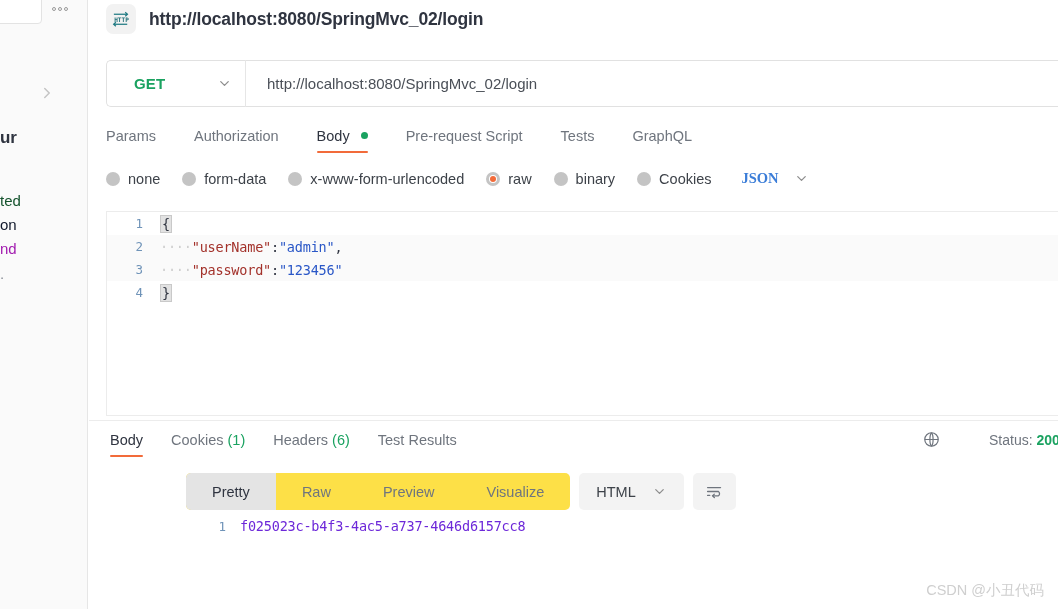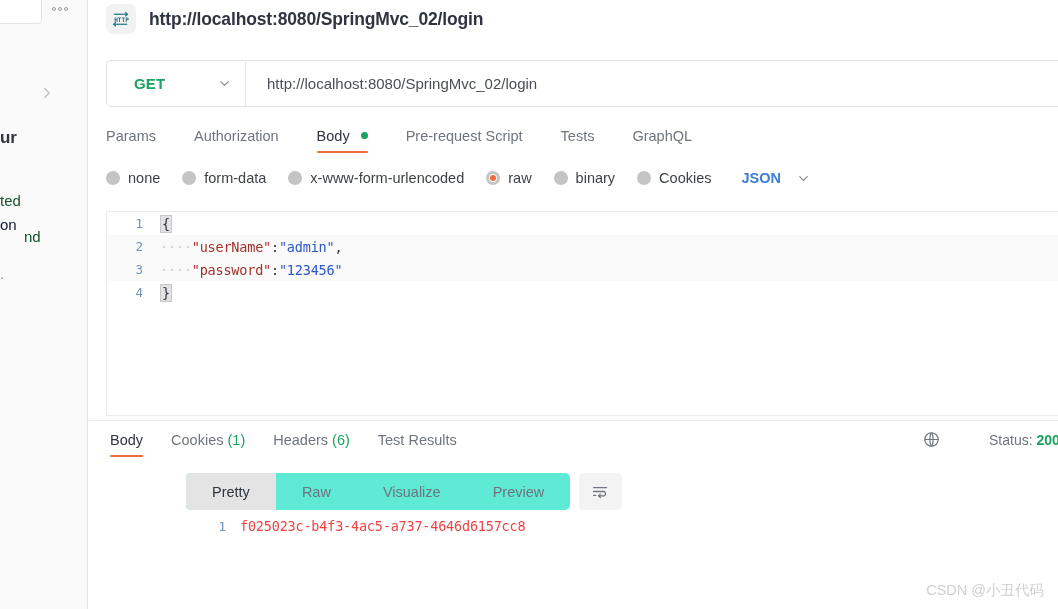--- a/index.html
+++ b/index.html
@@ -62,21 +62,21 @@
   }
   .sb-frag.heading {
     top: 128px;
     font-size: 17px;
     font-weight: bold;
     color: #2f3440;
     letter-spacing: -0.2px;
   }
   .sb-frag.l1 { top: 192px; color: #14532d; }
   .sb-frag.l2 { top: 216px; color: #0f172a; }
-  .sb-frag.l3 { top: 228px; color: #14532d; margin-left: 24px; }
+  .sb-frag.l3 { top: 240px; color: #a21caf; }
   .sb-frag.l4 { top: 265px; color: #8a8f98; }
 
   
   .main {
     position: absolute;
     left: 89px; top: 0;
     width: 811px; height: 609px;
     background: #ffffff;
   }
 
@@ -217,20 +217,21 @@
     font-size: 14.5px;
     color: #3d4249;
     white-space: nowrap;
   }
   .fmt-sel {
     display: flex;
     align-items: center;
     gap: 15px;
     margin-left: 8px;
     cursor: pointer;
+    font-family: Liberation Serif, serif;
   }
   .fmt-label {
     font-size: 14.5px;
     font-weight: bold;
     color: #3b7dd8;
   }
 
   
   .editor {
     position: absolute;
@@ -332,21 +333,21 @@
   
   .view-bar {
     position: absolute;
     left: 97px; top: 473px;
     display: flex;
     align-items: center;
     gap: 9px;
   }
   .seg-group {
     display: flex;
-    background: #5eead4;
+    background: #fde047;
     border-radius: 5px;
     overflow: hidden;
     height: 37px;
   }
   .seg {
     padding: 0 26px;
     height: 37px;
     display: flex;
     align-items: center;
     font-size: 14.5px;
@@ -388,21 +389,21 @@
     position: absolute;
     left: 97px; top: 518px;
     display: flex;
     align-items: center;
     font-family: "DejaVu Sans Mono", monospace;
     font-size: 13.5px;
   }
   .resp-body .ln { width: 40px; }
   .resp-val {
     padding-left: 14px;
-    color: #ef4444;
+    color: #6d28d9;
     letter-spacing: -0.2px;
     white-space: pre;
   }
 
   
   .watermark {
     position: absolute;
     right: 14px; bottom: 9px;
     font-size: 14.5px;
     color: #cfcfcf;
@@ -573,25 +574,33 @@
 
     <div class="view-bar">
       <div class="seg-group">
         <div class="seg on">
           <span>Pretty</span>
         </div>
         <div class="seg">
           <span>Raw</span>
         </div>
         <div class="seg">
+          <span>Preview</span>
+        </div>
+        <div class="seg">
           <span>Visualize</span>
         </div>
-        <div class="seg">
-          <span>Preview</span>
-        </div>
+      </div>
+      <div class="type-sel">
+        <span class="type-label">HTML</span>
+        <span class="chev-sm">
+          <svg viewBox="0 0 24 24" fill="none" stroke="currentColor" stroke-width="2" stroke-linecap="round" stroke-linejoin="round" width="15" height="15">
+            <polyline points="6 9 12 15 18 9"></polyline>
+          </svg>
+        </span>
       </div>
       <div class="wrap-btn">
         <svg viewBox="0 0 22 22" fill="none" stroke="#6f757e" stroke-width="1.5" stroke-linecap="round" width="19" height="19">
           <path d="M3 6.5 H18"></path>
           <path d="M3 11 H15.5 a3 3 0 0 1 0 5 H9"></path>
           <path d="M3 15.5 H5.5"></path>
           <path d="M10.8 14 L8.8 16 L10.8 18"></path>
         </svg>
       </div>
     </div>

